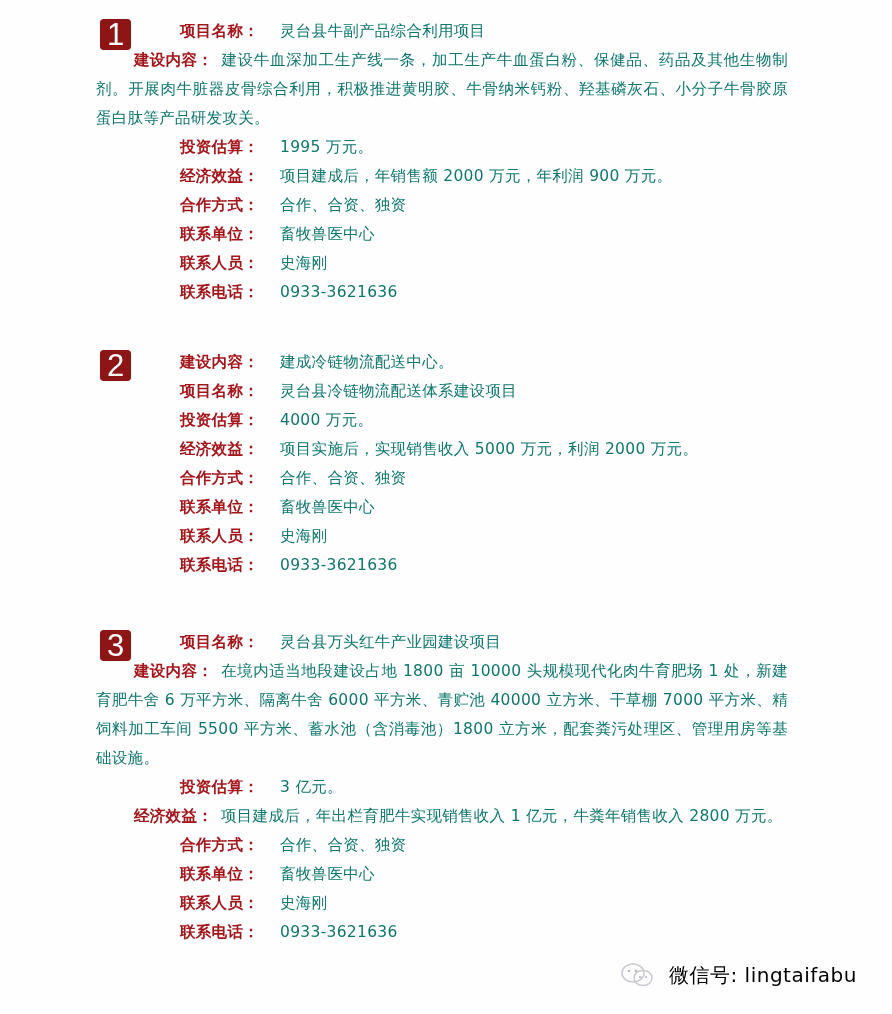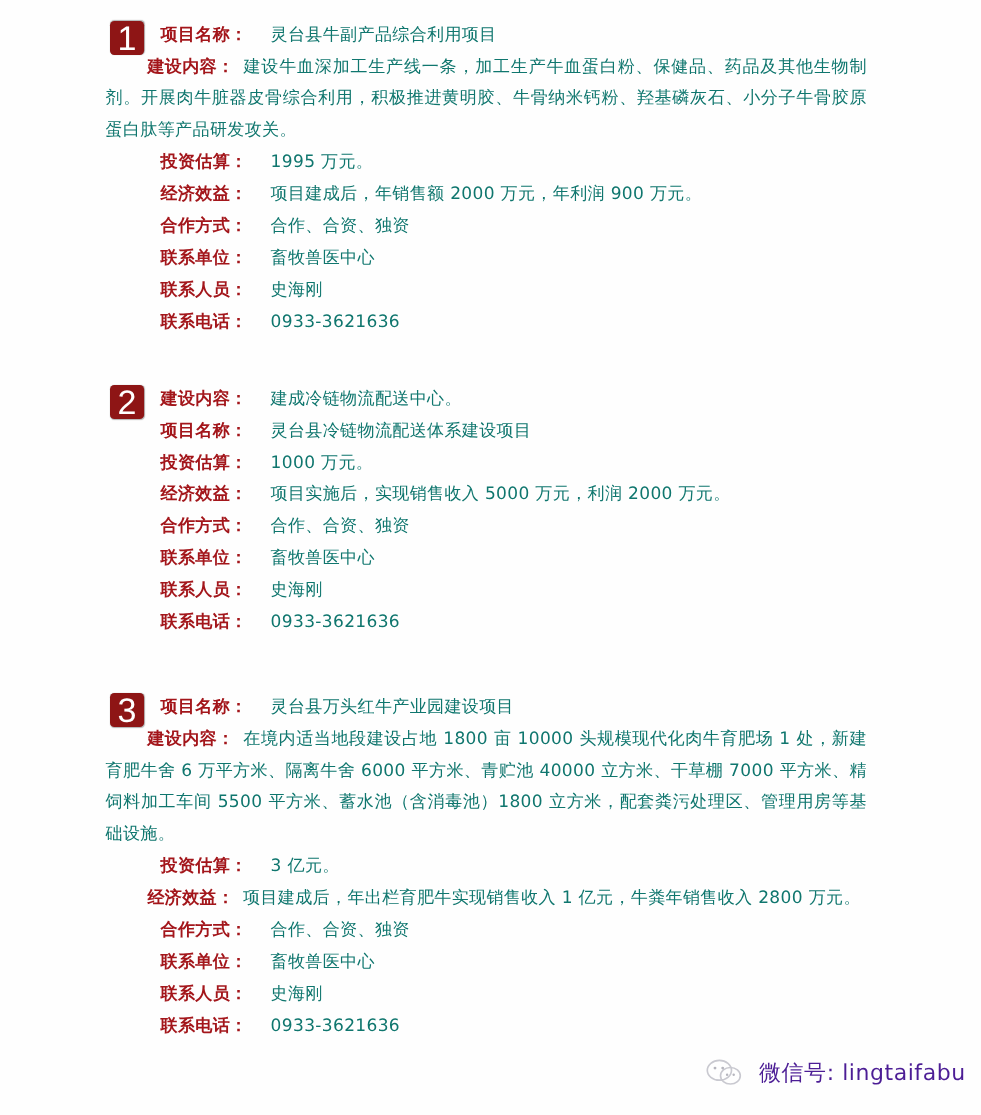--- a/index.html
+++ b/index.html
@@ -49,44 +49,45 @@
     letter-spacing: 0.3px;
   }
   .line.field {
     padding-left: 38px;
   }
   .label {
     color: #a3161b;
     font-weight: bold;
     display: inline-block;
     width: 100px;
+    margin-left: 34px;
   }
   .value {
     color: #0f766e;
   }
   .para {
     font-size: 15.5px;
     line-height: 29px;
     color: #2b2b2b;
     text-align: justify;
     letter-spacing: 0.3px;
   }
   .para .label {
     width: auto;
     margin-left: 38px;
     margin-right: 8px;
   }
   .watermark {
     position: absolute;
-    left: 640px;
+    left: 619px;
     top: 958px;
     height: 34px;
     display: flex;
     align-items: center;
-    color: #4c1d95;
+    color: #000000;
     font-size: 20px;
     letter-spacing: 0.5px;
   }
   .wm-icon {
     width: 36px;
     height: 28px;
     margin-right: 14px;
   }
 </style>
 </head>
@@ -124,21 +125,21 @@
 
   <section class="project" style="top:348px;">
     <div class="badge">2</div>
     <div class="line field">
       <span class="label">建设内容：</span><span class="value">建成冷链物流配送中心。</span>
     </div>
     <div class="line field">
       <span class="label">项目名称：</span><span class="value">灵台县冷链物流配送体系建设项目</span>
     </div>
     <div class="line field">
-      <span class="label">投资估算：</span><span class="value">1000 万元。</span>
+      <span class="label">投资估算：</span><span class="value">4000 万元。</span>
     </div>
     <div class="line field">
       <span class="label">经济效益：</span><span class="value">项目实施后，实现销售收入 5000 万元，利润 2000 万元。</span>
     </div>
     <div class="line field">
       <span class="label">合作方式：</span><span class="value">合作、合资、独资</span>
     </div>
     <div class="line field">
       <span class="label">联系单位：</span><span class="value">畜牧兽医中心</span>
     </div>

